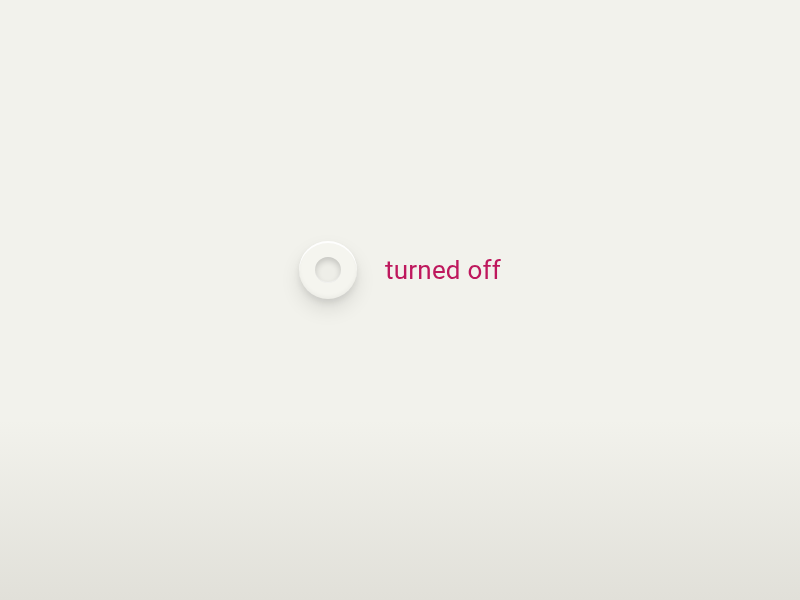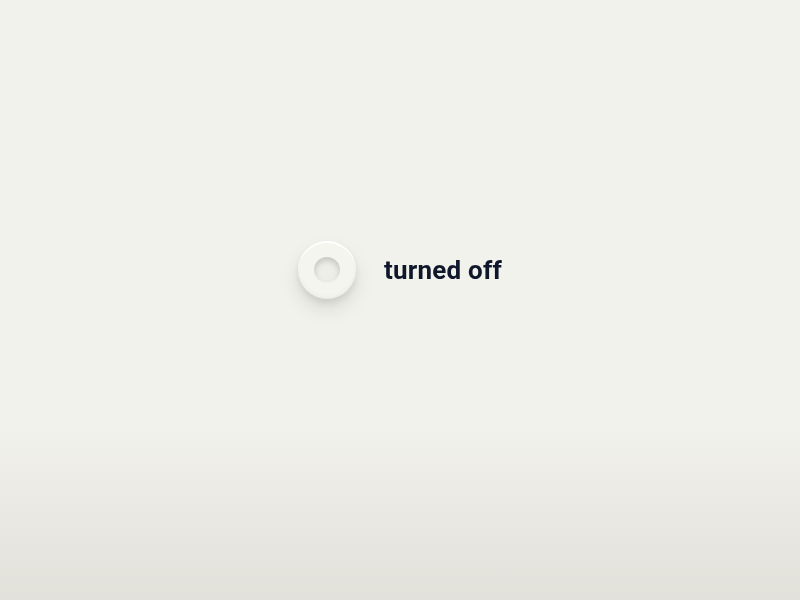--- a/index.html
+++ b/index.html
@@ -52,22 +52,22 @@
       height: 26px;
       border-radius: 50%;
       background: #eeeee8;
       box-shadow:
         inset 0 3px 6px rgba(0,0,0,0.18),
         inset 0 -1px 1px rgba(255,255,255,0.7);
     }
 
     .toggle-label {
       font-size: 26px;
-      font-weight: 700;
-      color: #0f172a;
+      font-weight: 400;
+      color: #be185d;
       letter-spacing: 0.2px;
       user-select: none;
     }
   </style>
 </head>
 <body>
 
 <div class="toggle-group">
   <div class="toggle-ring">
     <span></span>

